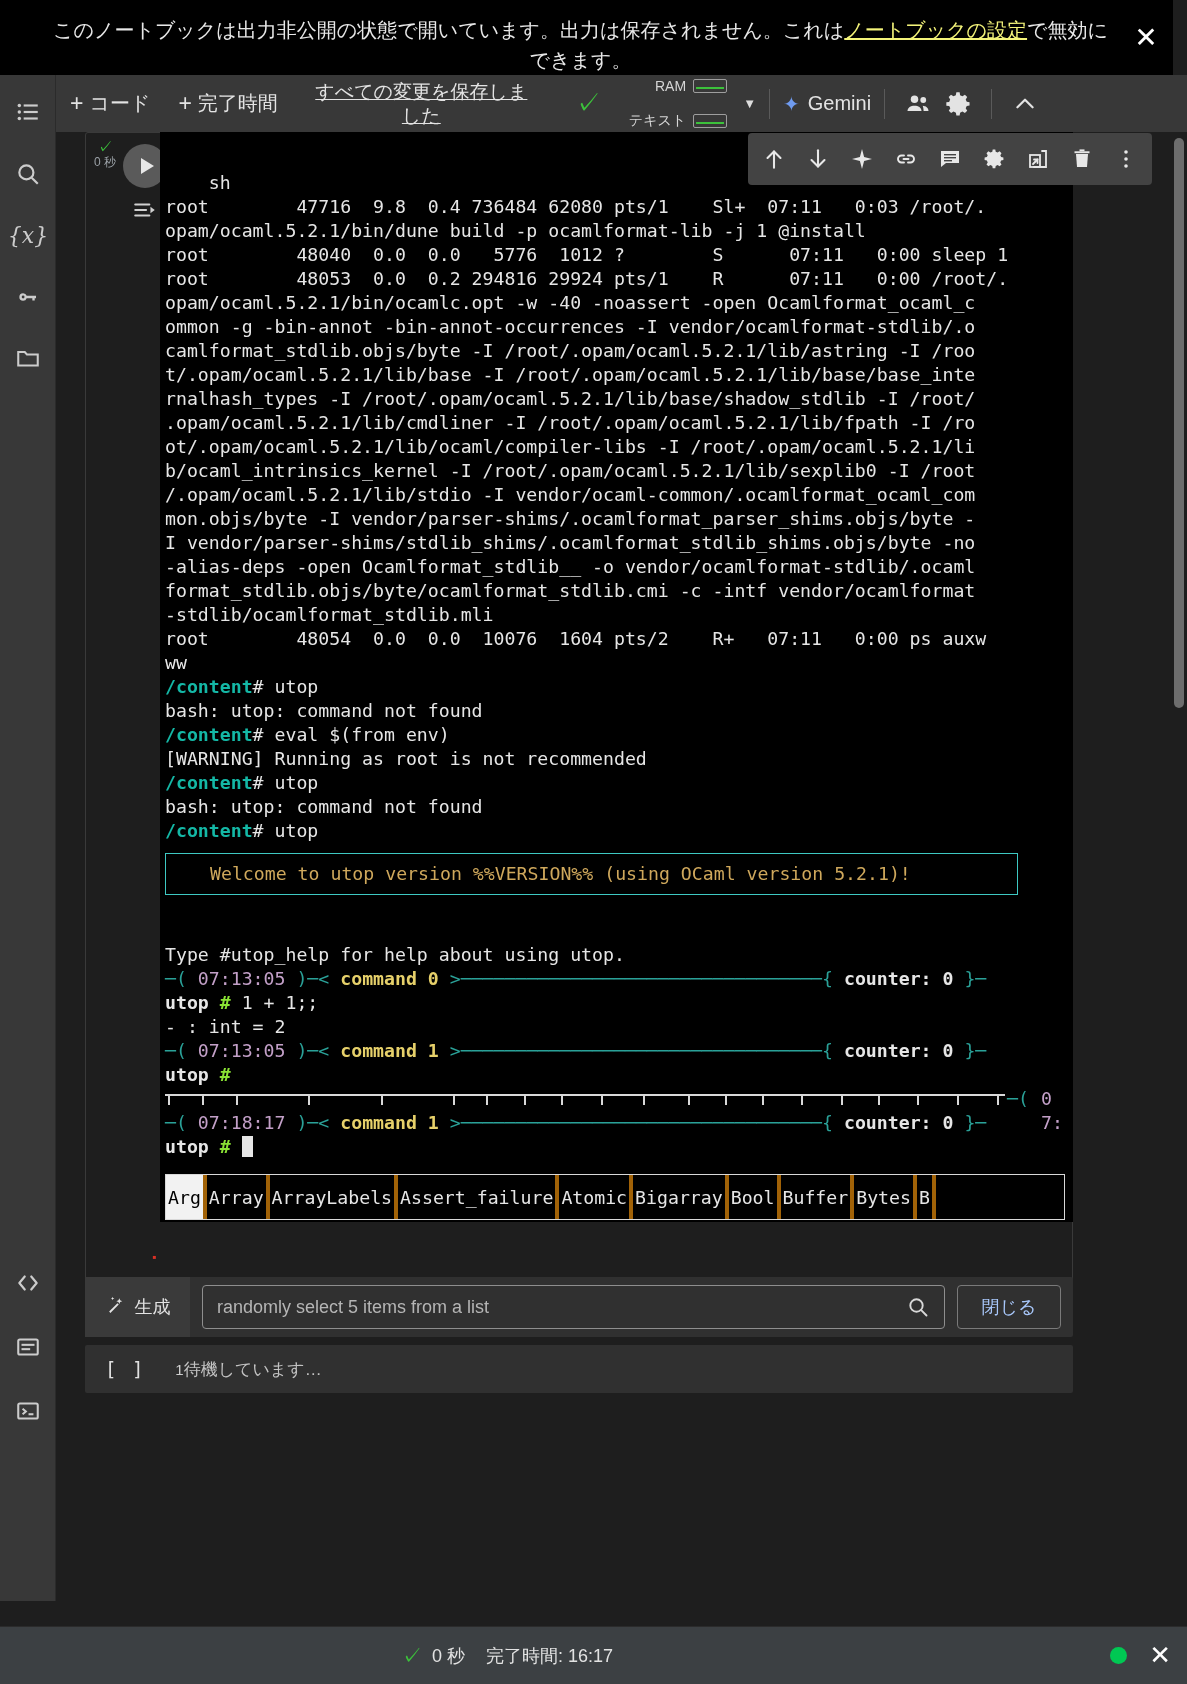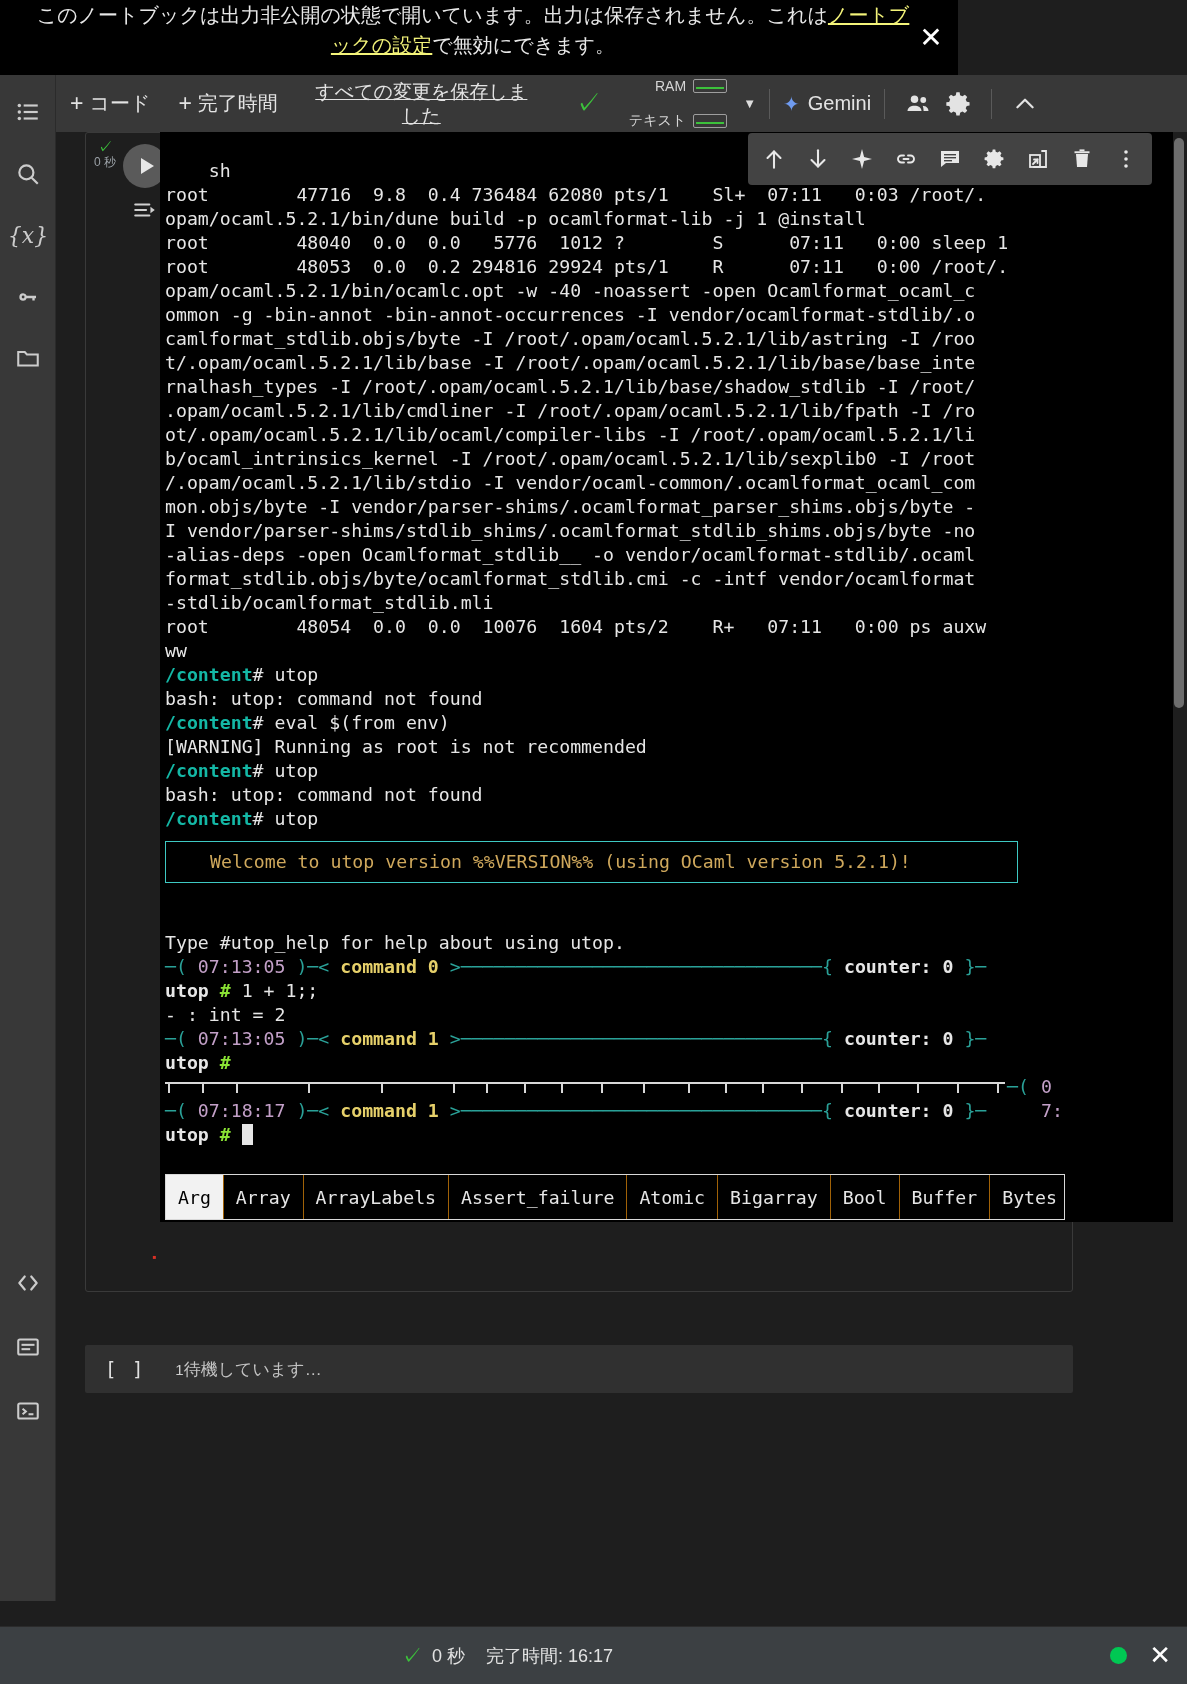--- a/index.html
+++ b/index.html
@@ -6,23 +6,23 @@
   html, body {
     width: 1187px; height: 1684px;
     background: #1e1e1e;
     font-family: "Liberation Sans", sans-serif;
     overflow: hidden;
   }
   body { position: relative; }
 
   
   #notice-banner {
-    position: absolute; top: 0; left: 0; width: 958px; height: 75px;
+    position: absolute; top: 0; left: 0; width: 1173px; height: 75px;
     background: #000; color: #e8e8e8;
-    display: flex; align-items: flex-start; justify-content: center;
+    display: flex; align-items: flex-end; justify-content: center;
     padding: 0 42px 0 30px;
     font-size: 20px; line-height: 30px;
   }
   #notice-banner .txt { text-align: center; max-width: 1060px; }
   #notice-banner a { color: #f4f47a; text-decoration: underline; }
   #notice-close {
     position: absolute; right: 10px; top: 50%; transform: translateY(-50%);
     width: 34px; height: 34px; color: #fff;
     display: flex; align-items: center; justify-content: center;
     font-size: 28px; line-height: 1; cursor: pointer;
@@ -105,25 +105,25 @@
     margin-left: 4px;
   }
   #scroll-out-btn {
     position: absolute; left: 44px; top: 62px; width: 32px; height: 32px;
     display: flex; align-items: center; justify-content: center;
     color: #d0d0d0; cursor: pointer;
   }
 
   
   #term {
-    position: absolute; left: 104px; top: 0; width: 1013px; height: 1090px;
+    position: absolute; left: 104px; top: 0; width: 913px; height: 1090px;
     background: #000; color: #e6e6e6;
     font-family: "DejaVu Sans Mono", "Liberation Mono", monospace;
     font-size: 18.2px; line-height: 24px;
-    padding: 3px 0 0 5px;
+    padding: 15px 0 0 5px;
     white-space: pre-wrap; word-break: break-all; overflow: hidden;
   }
   #term .blue   { color: #14b8a6; font-weight: bold; }
   #term .white  { color: #e6e6e6; }
   #term .gold   { color: #cfa85c; }
   #term .yellow { color: #e6d06a; font-weight: bold; }
   #term .teal   { color: #2aa198; }
   #term .mauve  { color: #c3a0c8; }
   #term .bold   { font-weight: bold; }
 
@@ -134,21 +134,21 @@
 
   
   #complete-bar {
     position: absolute; left: 109px; top: 1042px; width: 900px; height: 46px;
     border: 1px solid #d8d8d8; background: #000;
     display: flex; align-items: stretch;
     font-family: "DejaVu Sans Mono", "Liberation Mono", monospace;
     font-size: 18.2px; color: #e6e6e6; overflow: hidden;
   }
   #complete-bar .citem {
-    padding: 8px 12px; border-right: 1px solid #a16207; white-space: nowrap;
+    padding: 8px 2px; border-right: 4px solid #a16207; white-space: nowrap;
     display: flex; align-items: center; cursor: pointer;
   }
   #complete-bar .citem.sel { background: #f2f2f2; color: #000; }
 
   #term-scrollbar {
     position: absolute; right: 3px; top: 6px; width: 10px; height: 570px;
     background: #6d6d6d; border-radius: 5px; cursor: pointer;
   }
 
   
@@ -472,20 +472,42 @@
         <svg width="24" height="24" viewBox="0 0 24 24" fill="currentColor">
           <circle cx="12" cy="5" r="1.8"></circle>
           <circle cx="12" cy="12" r="1.8"></circle>
           <circle cx="12" cy="19" r="1.8"></circle>
         </svg>
       </div>
   </div>
 
   <div id="red-mark">▪</div>
 
+  <div id="gen-bar">
+    <div id="gen-label">
+      <span>
+        <svg width="22" height="22" viewBox="0 0 24 24" fill="currentColor">
+            <path d="M4.5 19.2l9.1-9.1 1.4 1.4-9.1 9.1z"></path>
+            <path d="M15.6 4.6l.9 2.3 2.3.9-2.3.9-.9 2.3-.9-2.3-2.3-.9 2.3-.9z"></path>
+            <path d="M8.3 3l.5 1.4 1.4.5-1.4.5L8.3 6.8 7.8 5.4 6.4 4.9l1.4-.5z"></path>
+          </svg>
+      </span>
+      <span>生成</span>
+    </div>
+    <div id="gen-input-wrap">
+      <input id="gen-input" placeholder="randomly select 5 items from a list" value="randomly select 5 items from a list" style="">
+      <span id="gen-search-ico">
+        <svg width="24" height="24" viewBox="0 0 24 24" fill="none" stroke="currentColor" stroke-width="1.9">
+            <circle cx="10.5" cy="10.5" r="6.2"></circle>
+            <line x1="15.2" y1="15.2" x2="20.5" y2="20.5" stroke-linecap="round"></line>
+          </svg>
+      </span>
+    </div>
+    <div id="gen-close">閉じる</div>
+  </div>
 
   <div id="next-cell">
     <span class="brackets">[  ]</span>
     <span class="num">1</span>
     <span class="txt">待機しています…</span>
   </div>
 
 </div>
 
 <div id="statusbar">

